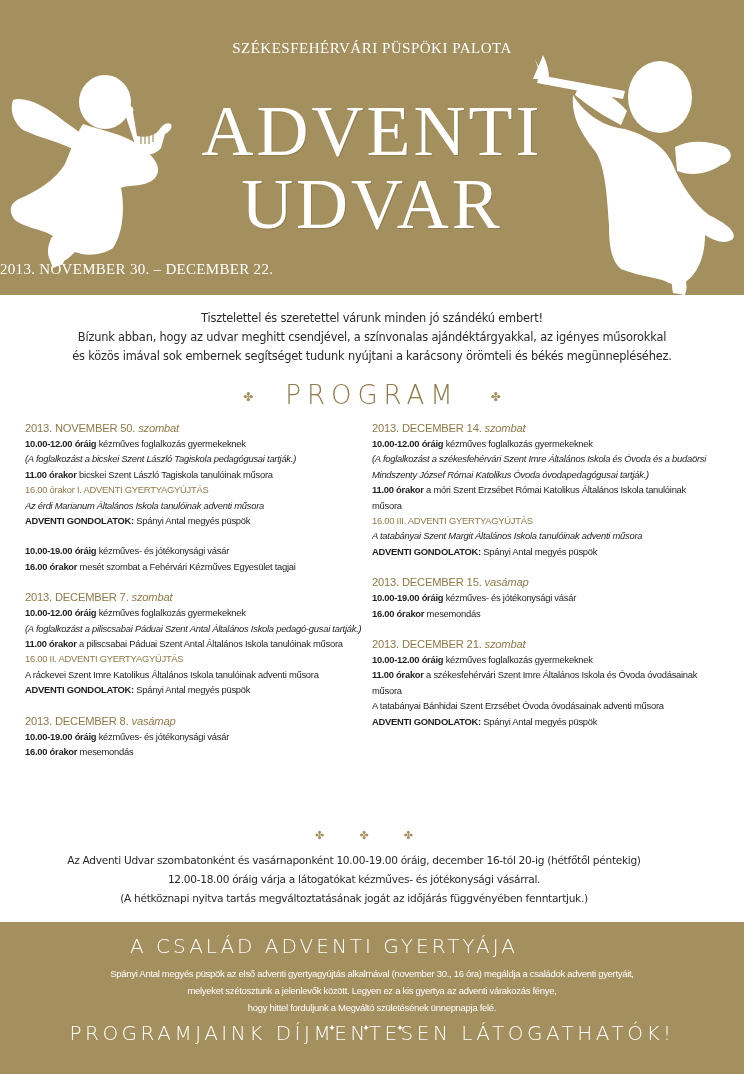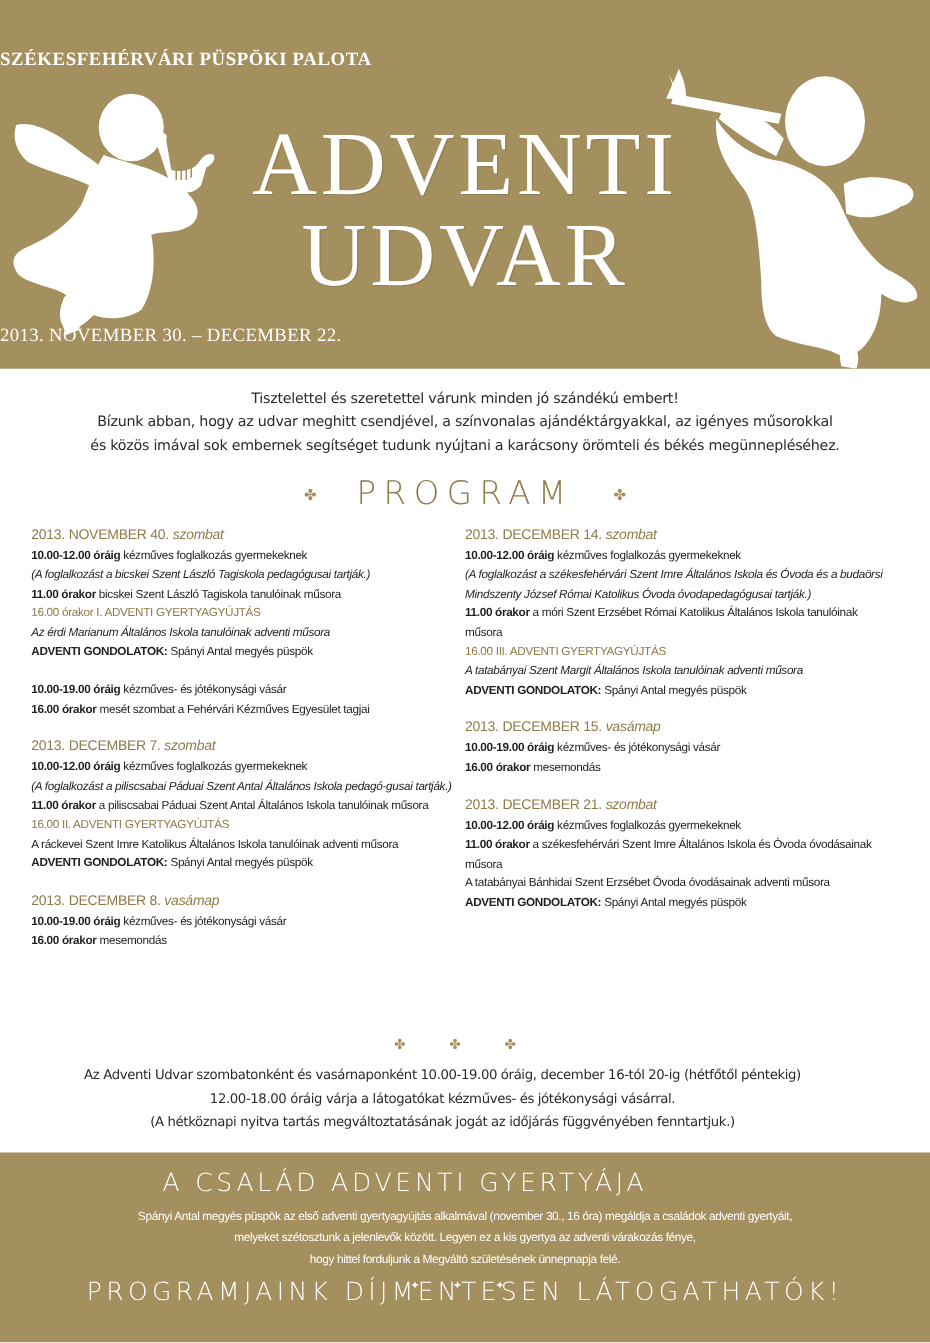--- a/index.html
+++ b/index.html
@@ -5,22 +5,22 @@
   * { box-sizing: border-box; margin: 0; padding: 0; }
   html, body { width: 744px; height: 1074px; background: #ffffff; overflow: hidden; }
   body { font-family: "Liberation Sans", sans-serif; color: #222; position: relative; }
 
   .header {
     position: absolute; left: 0; top: 0; width: 744px; height: 295px;
     background: #a48f5e;
   }
   .header .org {
     position: absolute; left: 0; width: 744px; top: 40px;
-    color: #fff;
-    font-family: "Liberation Serif", serif; font-size: 15px; letter-spacing: 0.5px; font-weight: bold;
+    text-align: center; color: #fff;
+    font-family: "Liberation Serif", serif; font-size: 15px; letter-spacing: 0.5px;
   }
   .header .title1, .header .title2 {
     position: absolute; left: 0; width: 744px; text-align: center; color: #fff;
     font-family: "Liberation Serif", serif; font-size: 72px; letter-spacing: 3px;
     text-shadow: 1px 1px 0 rgba(90,70,30,0.25);
   }
   .header .title1 { top: 90px; }
   .header .title2 { top: 163px; }
   .header .dates {
     position: absolute; left: 0; width: 744px; top: 261px; text-align: left; color: #fff;
@@ -138,21 +138,21 @@
   <div>Bízunk abban, hogy az udvar meghitt csendjével, a színvonalas ajándéktárgyakkal, az igényes műsorokkal</div>
   <div>és közös imával sok embernek segítséget tudunk nyújtani a karácsony örömteli és békés megünnepléséhez.</div>
 </div>
 
 <div class="program-heading">
   <span class="orn">✤</span><span>PROGRAM</span><span class="orn">✤</span>
 </div>
 
 <div class="col col-left">
     <div class="day">
-      <div class="day-head"><span>2013. NOVEMBER 40.</span> <span class="weekday">szombat</span></div>
+      <div class="day-head"><span>2013. NOVEMBER 50.</span> <span class="weekday">szombat</span></div>
       <div class="item normal"><span class="bold-lbl">10.00-12.00 óráig</span><span> kézműves foglalkozás gyermekeknek</span></div>
       <div class="item note"><span>(A foglalkozást a bicskei Szent László Tagiskola pedagógusai tartják.)</span></div>
       <div class="item normal"><span class="bold-lbl">11.00 órakor</span><span> bicskei Szent László Tagiskola tanulóinak műsora</span></div>
       <div class="item gold"><span>16.00 órakor I. ADVENTI GYERTYAGYÚJTÁS</span></div>
       <div class="item note"><span>Az érdi Marianum Általános Iskola tanulóinak adventi műsora</span></div>
       <div class="item normal"><span class="bold-lbl">ADVENTI GONDOLATOK:</span><span> Spányi Antal megyés püspök</span></div>
     </div>
     <div class="day">
       <div class="item normal"><span class="bold-lbl">10.00-19.00 óráig</span><span> kézműves- és jótékonysági vásár</span></div>
       <div class="item normal"><span class="bold-lbl">16.00 órakor</span><span> mesét szombat a Fehérvári Kézműves Egyesület tagjai</span></div>

